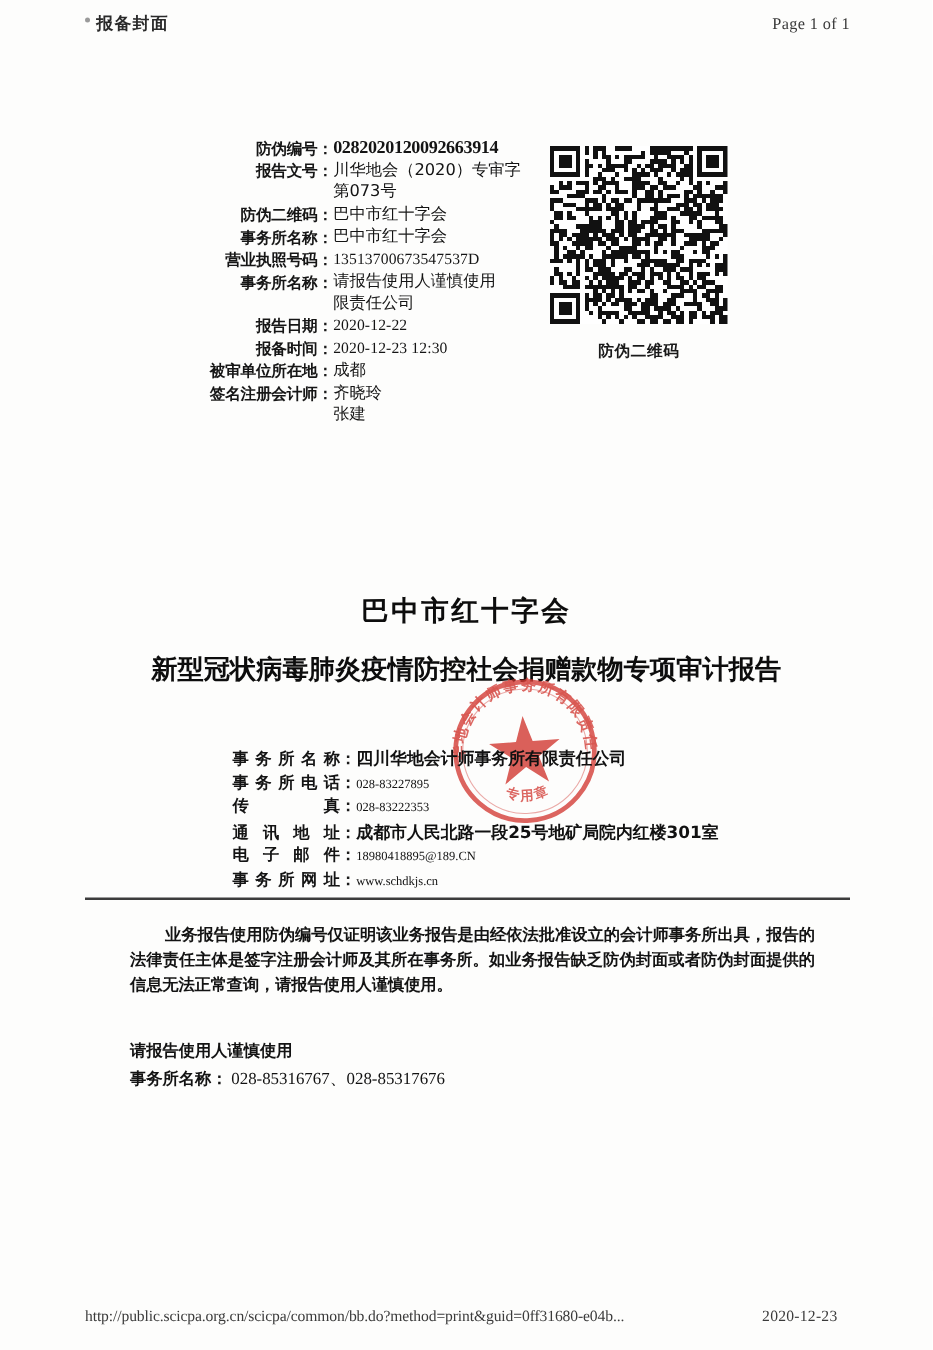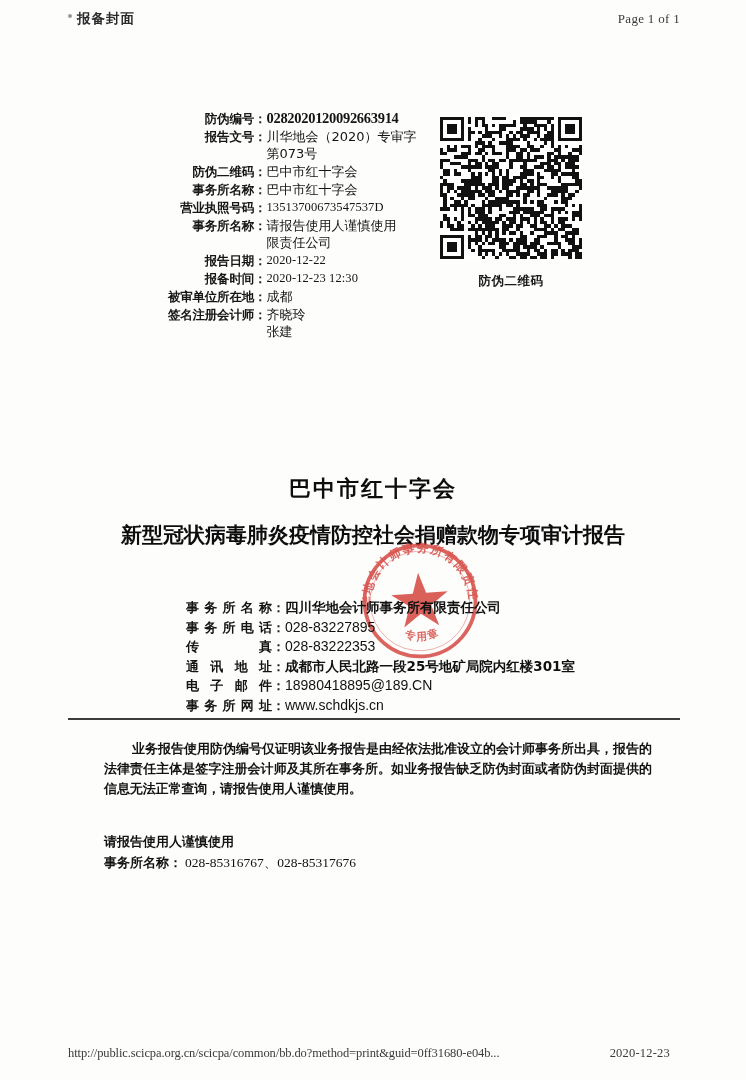--- a/index.html
+++ b/index.html
@@ -198,22 +198,22 @@
     letter-spacing: 0;
   }
   .c-label span.ch { display: inline-block; }
   .c-colon {
     flex: 0 0 9px;
     font-weight: 700;
     font-size: 13px;
   }
   .c-value {
     flex: 1 1 auto;
-    font-family: Liberation Sans, sans-serif;
-    font-size: 14px;
+    font-family: Liberation Serif, serif;
+    font-size: 10px;
     color: #111;
   }
   .c-value.cjk {
     font-family: "DejaVu Sans", sans-serif;
     font-size: 13.5px;
     font-weight: 700;
   }
 
   
   .divider {

